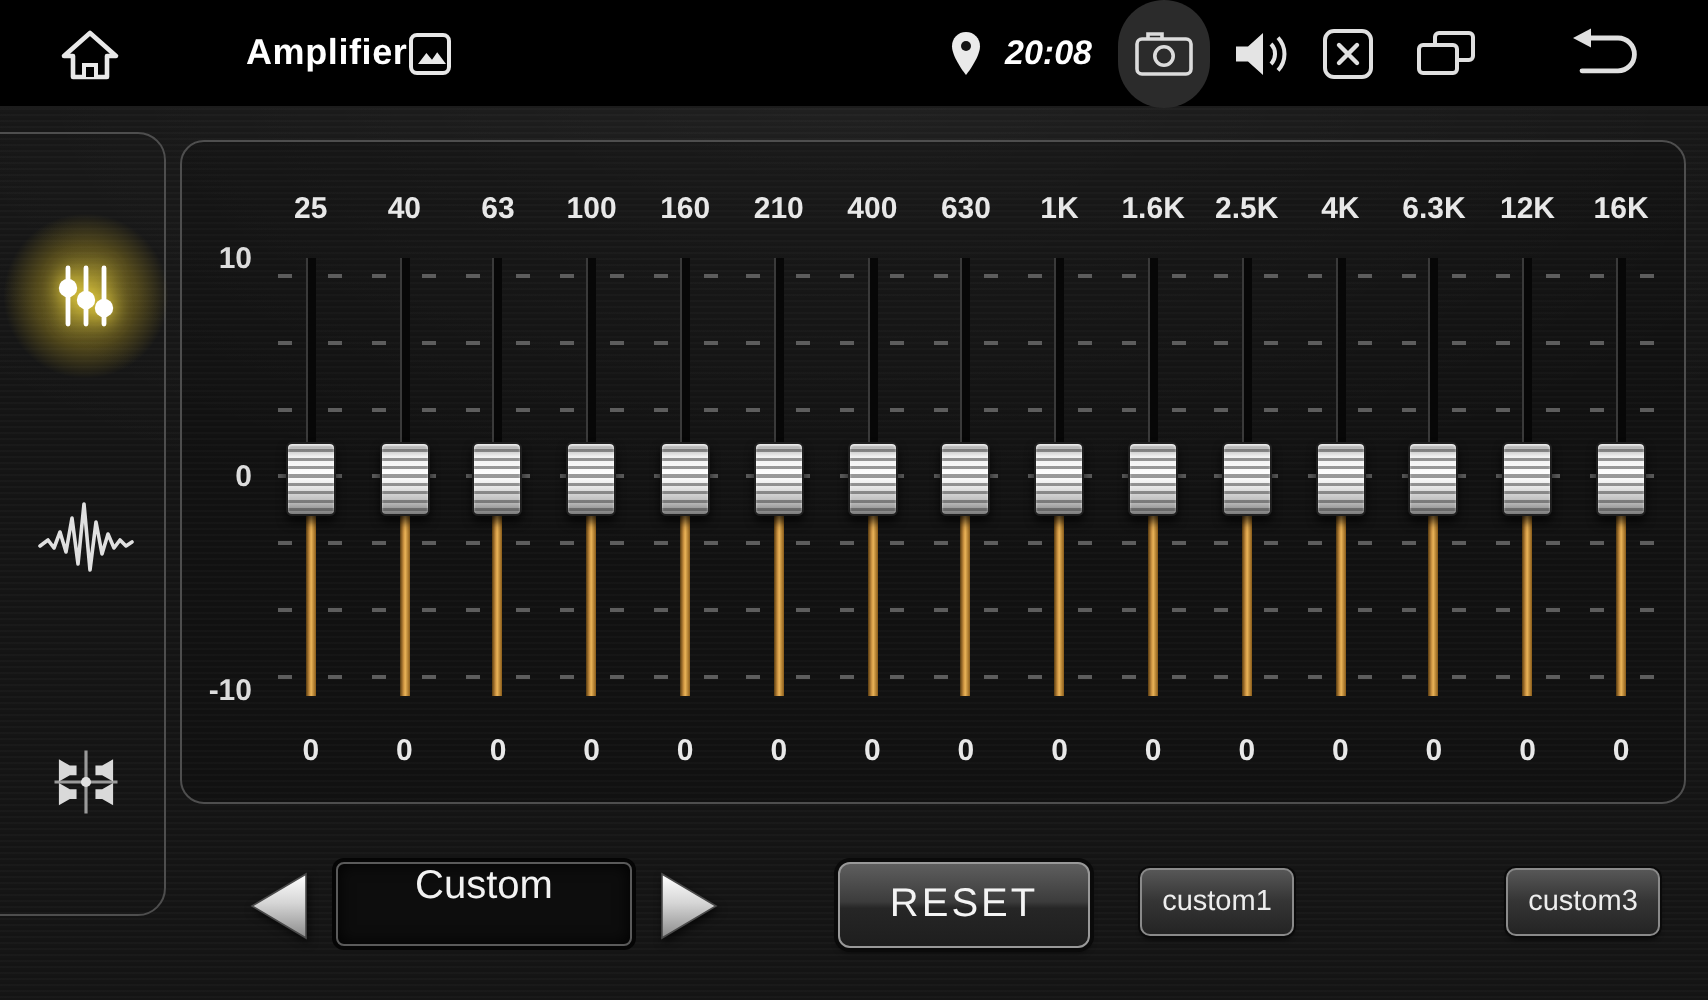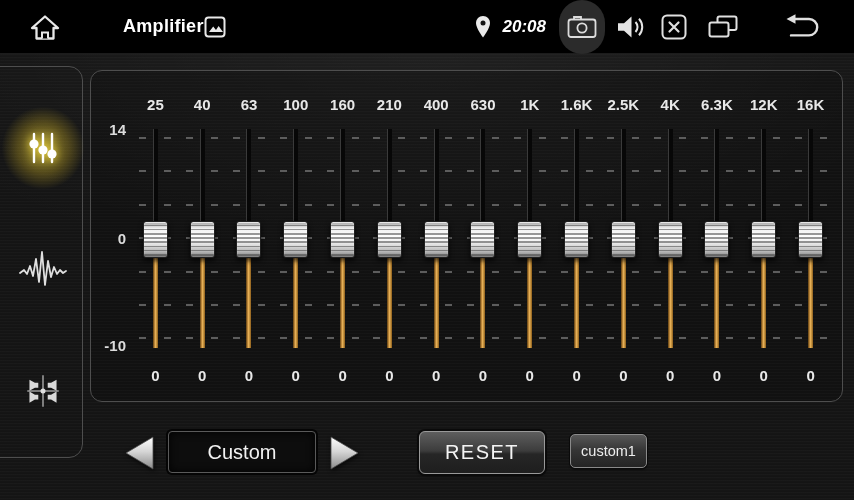--- a/index.html
+++ b/index.html
@@ -68,21 +68,21 @@
   
   .bottom-row{position:absolute;left:0;top:402px;width:100%;height:98px;}
   .arrow-btn{position:absolute;top:434px;width:36px;height:38px;background:none;border:none;padding:0;cursor:pointer;
     filter:drop-shadow(1px 2px 2px rgba(0,0,0,.65));}
   .arrow-btn{top:32px;}
   .a-left{left:122px;} .a-right{left:326px;}
   .preset-box{
     position:absolute;left:168px;top:29px;width:148px;height:42px;
     background:#0d0d0d;border:1px solid #5a5a5a;border-radius:4px;
     box-shadow:0 0 0 2px #050505, inset 0 0 8px #000;
-    display:flex;align-items:center;justify-content:center;cursor:pointer;
+    display:flex;justify-content:center;cursor:pointer;
   }
   .preset-box span{font-size:20px;color:#f2f2f2;}
   .reset-btn{
     position:absolute;left:419px;top:29px;width:126px;height:43px;
     background:linear-gradient(180deg,#5e5e5e 0%,#3c3c3c 46%,#262626 54%,#1e1e1e 100%);
     border:1px solid #999;border-radius:6px;
     box-shadow:0 0 0 2px #0a0a0a, 0 2px 3px rgba(0,0,0,.6);
     color:#f4f4f4;font-size:20px;letter-spacing:1.5px;font-family:"Liberation Sans",sans-serif;cursor:pointer;
   }
   .custom-btn{
@@ -181,21 +181,21 @@
           <path transform="translate(24.5,9)" d="M0 3.2 h3.2 l5.2 -3 v10.6 l-5.2 -3 H0 Z"></path>
           <path transform="translate(24.5,20.3)" d="M0 3.2 h3.2 l5.2 -3 v10.6 l-5.2 -3 H0 Z"></path>
           <path transform="translate(15.5,9) scale(-1,1)" d="M0 3.2 h3.2 l5.2 -3 v10.6 l-5.2 -3 H0 Z"></path>
           <path transform="translate(15.5,20.3) scale(-1,1)" d="M0 3.2 h3.2 l5.2 -3 v10.6 l-5.2 -3 H0 Z"></path>
         </g>
       </svg>
     </button>
   </aside>
 
   <main class="eq-panel">
-    <div class="scale-label s-max">14</div>
+    <div class="scale-label s-max">10</div>
     <div class="scale-label s-mid">0</div>
     <div class="scale-label s-min">-10</div>
     <div class="bands">
   <div class="band">
     <div class="freq">25</div>
     <div class="ticks tl"></div>
     <div class="ticks tr"></div>
     <div class="track">
       <div class="t-top" style="height: 110px;"></div>
       <div class="t-bot" style="height: 109px;"></div>
@@ -397,14 +397,15 @@
           <stop offset="0" stop-color="#ffffff"></stop>
               <stop offset="0.45" stop-color="#d6d6d6"></stop>
               <stop offset="1" stop-color="#8a8a8a"></stop>
         </linearGradient>
           </defs>
         <path d="M5 3 V35 L32 19 Z" fill="url(#agr)" stroke="#4a4a4a" stroke-width="0.8"></path>
       </svg>
     </button>
     <button class="reset-btn">RESET</button>
     <button class="custom-btn c1">custom1</button>
+    <button class="custom-btn c3">custom3</button>
   </div>
 </div>
 
 </body></html>

